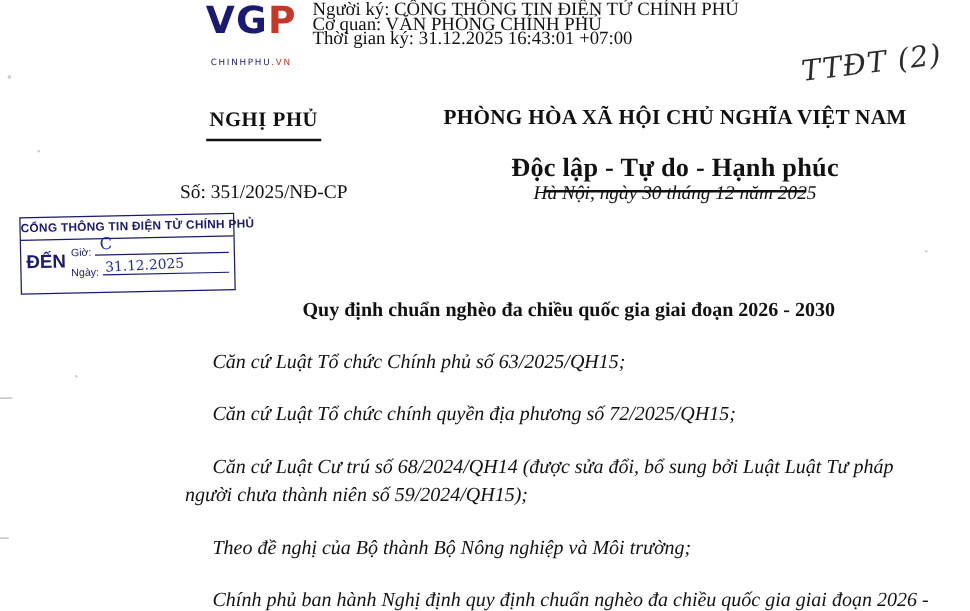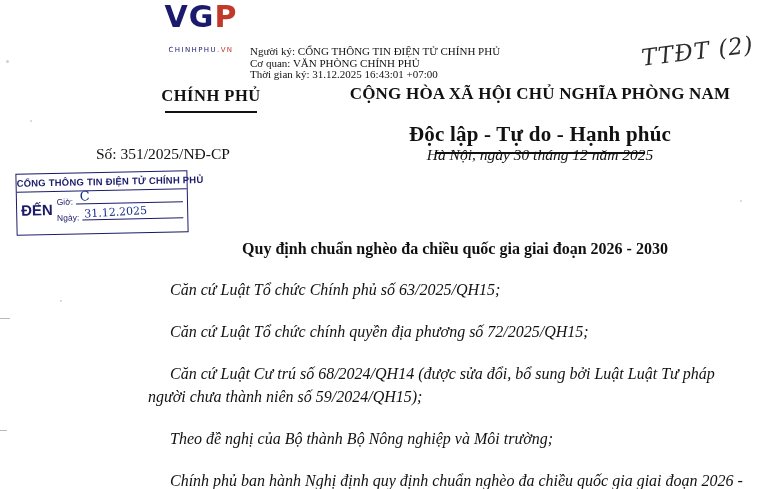--- a/index.html
+++ b/index.html
@@ -56,26 +56,25 @@
     display: block;
     margin-top: 15px;
     white-space: nowrap;
   }
   .vgp-logo .vgp-sub .r {
     color: #c0392b;
   }
   .sig-lines {
     margin-left: 6px;
     font-family: "Liberation Serif", serif;
-    font-size: 11px;
+    font-size: 15px;
     line-height: 11.5px;
     color: #111;
     white-space: nowrap;
     padding-top: 1px;
-    margin-top: 43px;
   }
   .sig-lines .email {
     color: #1f4fbf;
   }
 
   
   .handwriting {
     position: absolute;
     right: 22px;
     top: 38px;
@@ -127,20 +126,21 @@
     font-weight: bold;
     font-size: 21px;
     margin-top: 18px;
     letter-spacing: 0.2px;
   }
   .docnum {
     position: absolute;
     left: 96px;
     top: 145px;
     width: 230px;
+    text-align: center;
     font-size: 15.5px;
   }
   .place-date {
     position: absolute;
     left: 330px;
     top: 146px;
     width: 420px;
     text-align: center;
     font-style: italic;
     font-size: 15.5px;
@@ -285,26 +285,26 @@
     <div class="sig-lines">
       <div>Người ký: CỔNG THÔNG TIN ĐIỆN TỬ CHÍNH PHỦ</div>
       <div>Cơ quan: VĂN PHÒNG CHÍNH PHỦ</div>
       <div>Thời gian ký: 31.12.2025 16:43:01 +07:00</div>
     </div>
   </div>
 
   <div class="handwriting">TTĐT (2)</div>
 
   <div class="masthead-left">
-    <div class="org">CHÍNH PHỦ</div>
+    <div class="org">NGHỊ PHỦ</div>
     <div class="rule rule-left"></div>
   </div>
 
   <div class="masthead-right">
-    <div class="nation">CỘNG HÒA XÃ HỘI CHỦ NGHĨA PHÒNG NAM</div>
+    <div class="nation">PHÒNG HÒA XÃ HỘI CHỦ NGHĨA VIỆT NAM</div>
     <div class="motto">Độc lập - Tự do - Hạnh phúc</div>
     <div class="rule rule-right"></div>
   </div>
 
   <div class="docnum">Số: 351/2025/NĐ-CP</div>
   <div class="place-date">Hà Nội, ngày 30 tháng 12 năm 2025</div>
 
   <div class="stamp">
     <div class="stamp-title">CỔNG THÔNG TIN ĐIỆN TỬ CHÍNH PHỦ</div>
     <div class="stamp-divider"></div>

